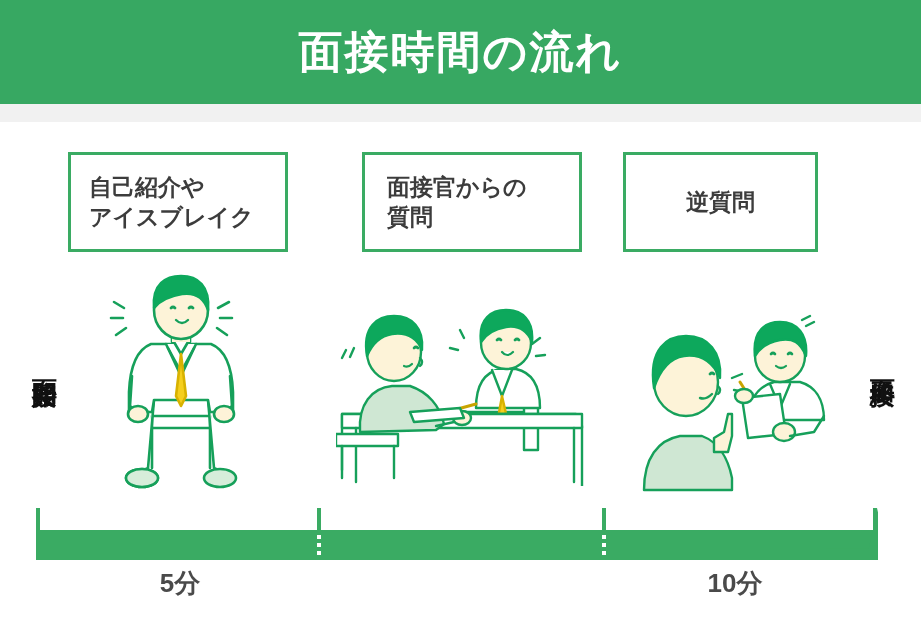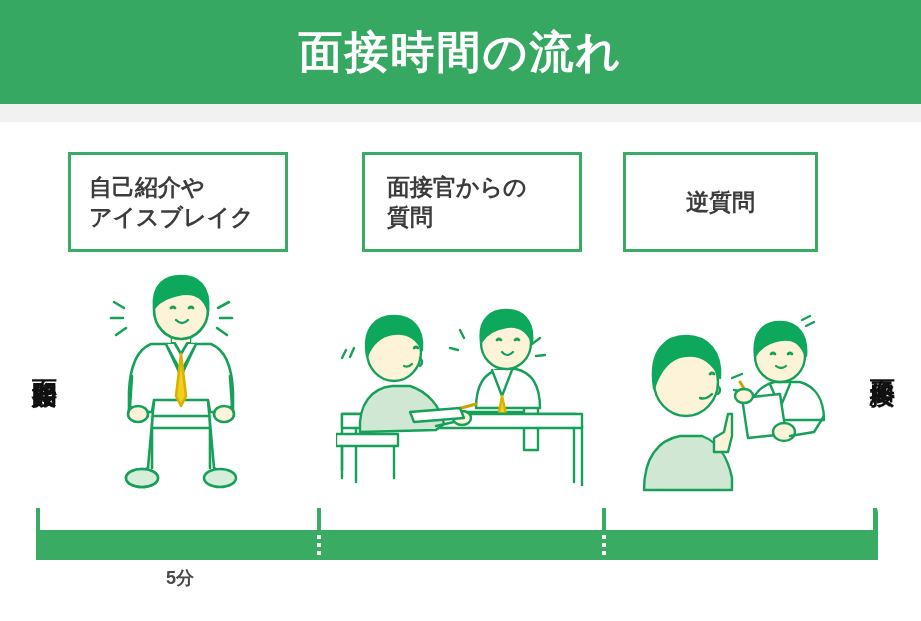--- a/index.html
+++ b/index.html
@@ -132,21 +132,21 @@
     background-size: 4px 4px;
     background-repeat: no-repeat;
     background-position: 0 1px, 0 9px, 0 17px;
   }
   #dots-0 { left: 317px; }
   #dots-1 { left: 602px; }
   .tl-duration {
     position: absolute;
     top: 71px;
     color: #4a4a4a;
-    font-size: 18px;
+    font-size: 26px;
     font-weight: bold;
     text-align: center;
   }
   #duration-0 { left: 110px; width: 140px; }
   #duration-1 { left: 390px; width: 140px; }
   #duration-2 { left: 665px; width: 140px; }
 </style>
 </head>
 <body>
 
@@ -299,13 +299,14 @@
 
   <div class="tl-tick" id="tick-start"></div>
   <div class="tl-tick" id="tick-end"></div>
 
   <div class="tl-divider" id="divider-0"></div>
   <div class="tl-dots" id="dots-0"></div>
   <div class="tl-divider" id="divider-1"></div>
   <div class="tl-dots" id="dots-1"></div>
 
   <div class="tl-duration" id="duration-0">5分</div>
+  <div class="tl-duration" id="duration-2">10分</div>
 </div>
 
 </body></html>

